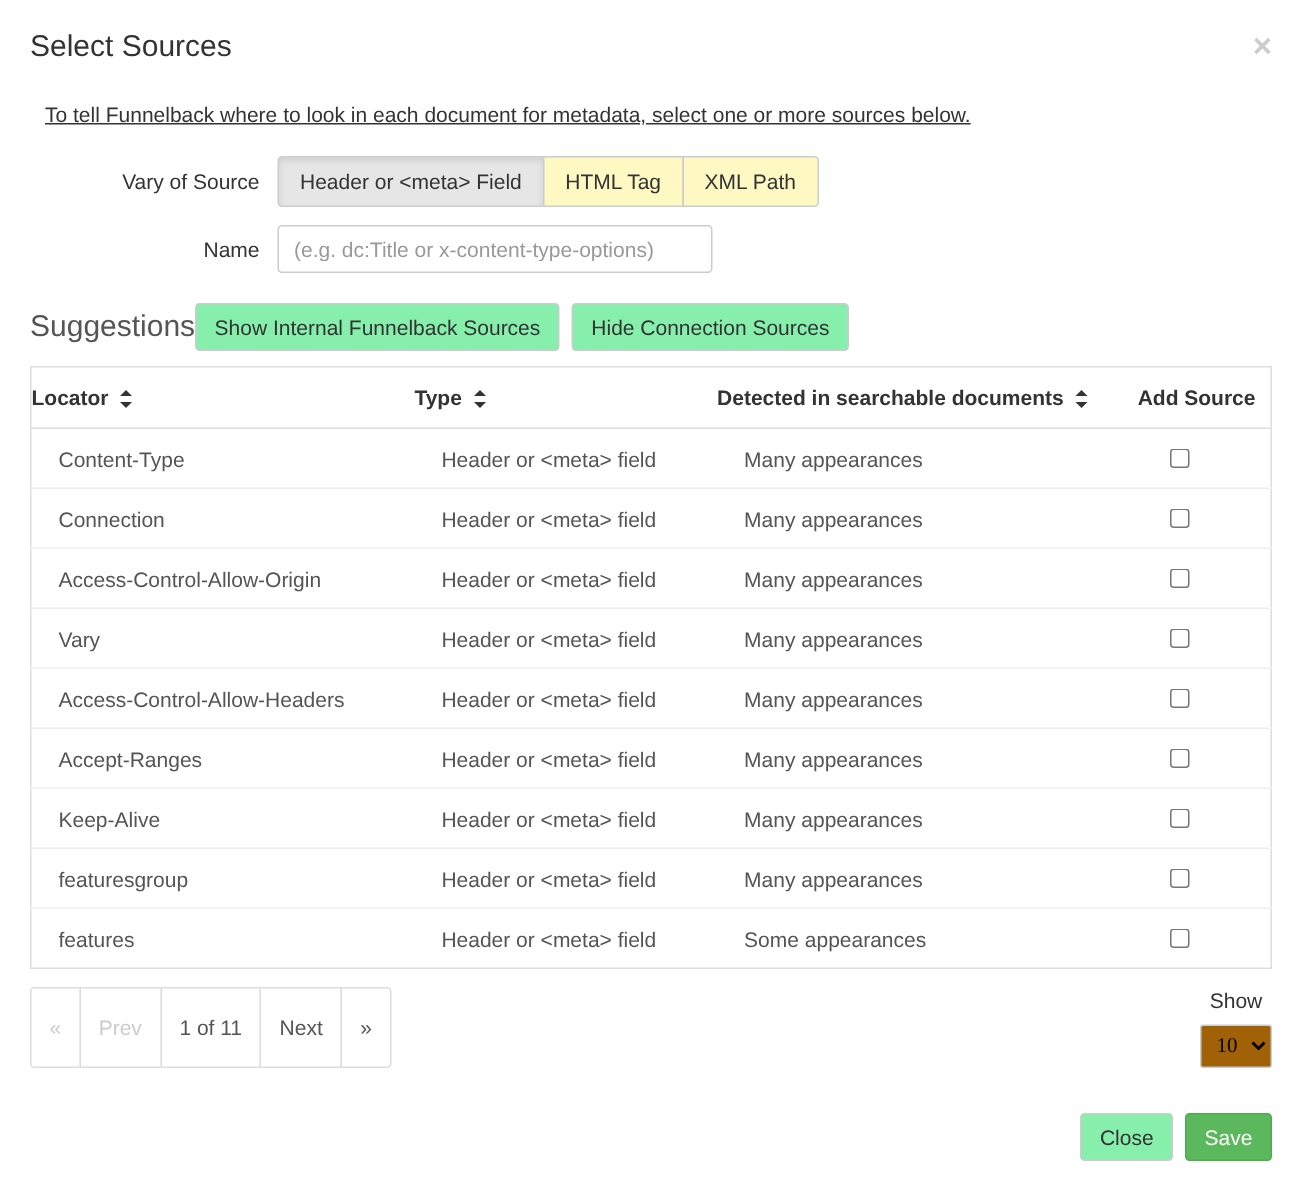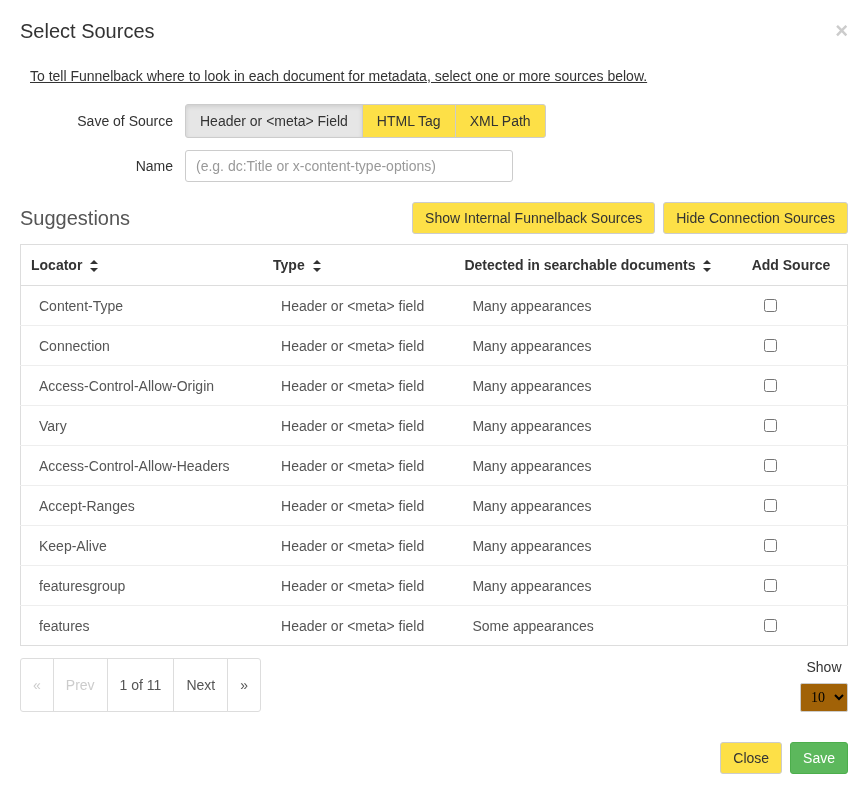--- a/index.html
+++ b/index.html
@@ -47,21 +47,21 @@
     .form-label {
       width: 165px;
       text-align: right;
       padding-right: 12px;
       color: #333;
     }
     .btn-group {
       display: inline-flex;
     }
     .btn-group .seg-btn {
-      background: #fde047;
+      background: #fef9c3;
       border: 1px solid #ccc;
       padding: 8px 14px;
       font-size: 14px;
       color: #333;
       cursor: pointer;
       margin-left: -1px;
     }
     .btn-group .seg-btn:first-child {
       margin-left: 0;
       border-radius: 3px 0 0 3px;
@@ -71,45 +71,44 @@
     }
     .btn-group .seg-btn.active {
       background: #e6e6e6;
       box-shadow: inset 0 2px 4px rgba(0,0,0,0.1);
     }
     .text-input {
       border: 1px solid #ccc;
       border-radius: 3px;
       padding: 7px 10px;
       font-size: 14px;
-      width: 328px;
+      width: 290px;
       color: #555;
     }
     .text-input::placeholder {
       color: #999;
     }
     .suggestions-header {
       display: flex;
-      justify-content: space-between;
       align-items: center;
       margin-top: 20px;
       margin-bottom: 10px;
     }
     .suggestions-title {
       font-size: 20px;
       font-weight: 400;
       color: #555;
       margin: 0;
     }
     .suggestions-actions {
       display: flex;
       gap: 8px;
     }
     .btn {
-      background: #fde047;
+      background: #86efac;
       border: 1px solid #ccc;
       border-radius: 3px;
       padding: 7px 12px;
       font-size: 14px;
       color: #333;
       cursor: pointer;
     }
     .btn-save {
       background: #5cb85c;
       border: 1px solid #4cae4c;
@@ -117,21 +116,21 @@
       text-align: center;
     }
     table.suggestions-table {
       width: 100%;
       border-collapse: collapse;
       border: 1px solid #ddd;
       margin-bottom: 12px;
     }
     table.suggestions-table th {
       text-align: left;
-      padding: 12px 10px;
+      padding: 12px 0;
       font-weight: 700;
       border-bottom: 1px solid #ddd;
       vertical-align: bottom;
       color: #333;
       margin-left: 20px;
     }
     table.suggestions-table td {
       padding: 10px 18px;
       border-top: 1px solid #eee;
       color: #555;
@@ -230,21 +229,21 @@
 <div class="modal">
 
   <div class="modal-header">
     <h3 class="modal-title">Select Sources</h3>
     <span class="close-x">×</span>
   </div>
 
   <div class="description">To tell Funnelback where to look in each document for metadata, select one or more sources below.</div>
 
   <div class="form-row">
-    <div class="form-label">Save of Source</div>
+    <div class="form-label">Vary of Source</div>
     <div class="btn-group">
       <button class="seg-btn active">Header or &lt;meta&gt; Field</button>
       <button class="seg-btn">HTML Tag</button>
       <button class="seg-btn">XML Path</button>
     </div>
   </div>
 
   <div class="form-row">
     <div class="form-label">Name</div>
     <input type="text" class="text-input" placeholder="(e.g. dc:Title or x-content-type-options)" style="">

